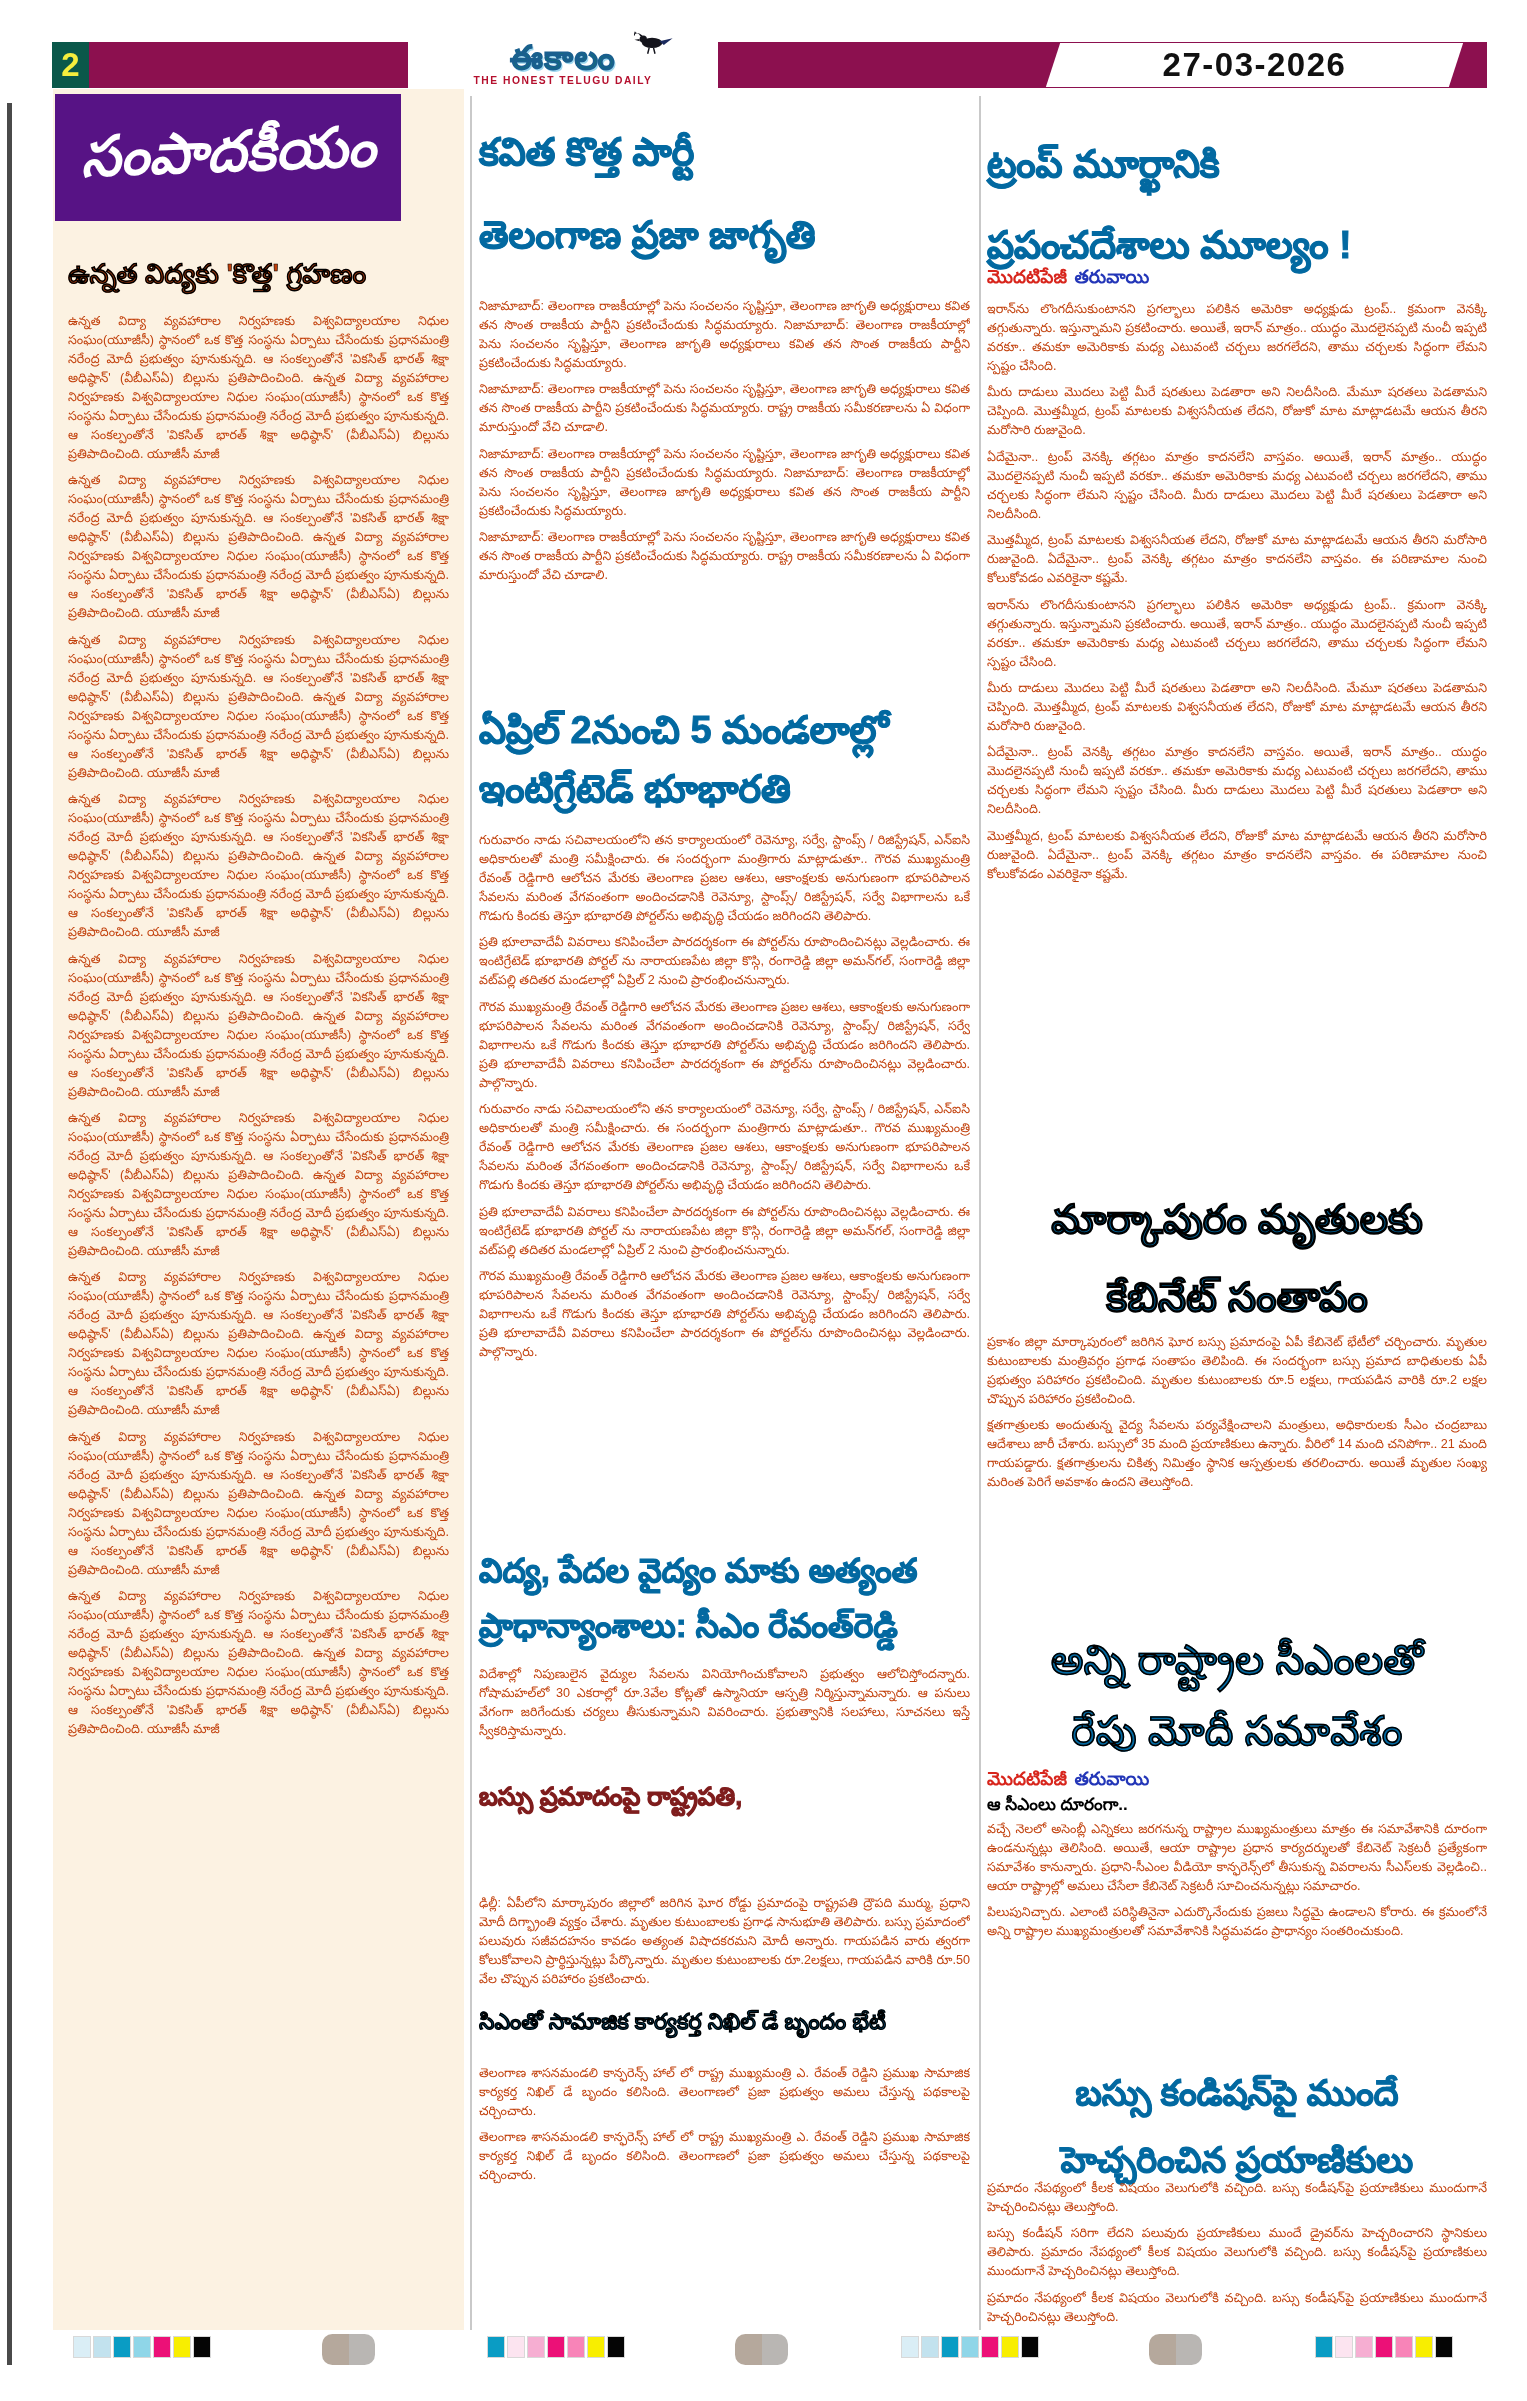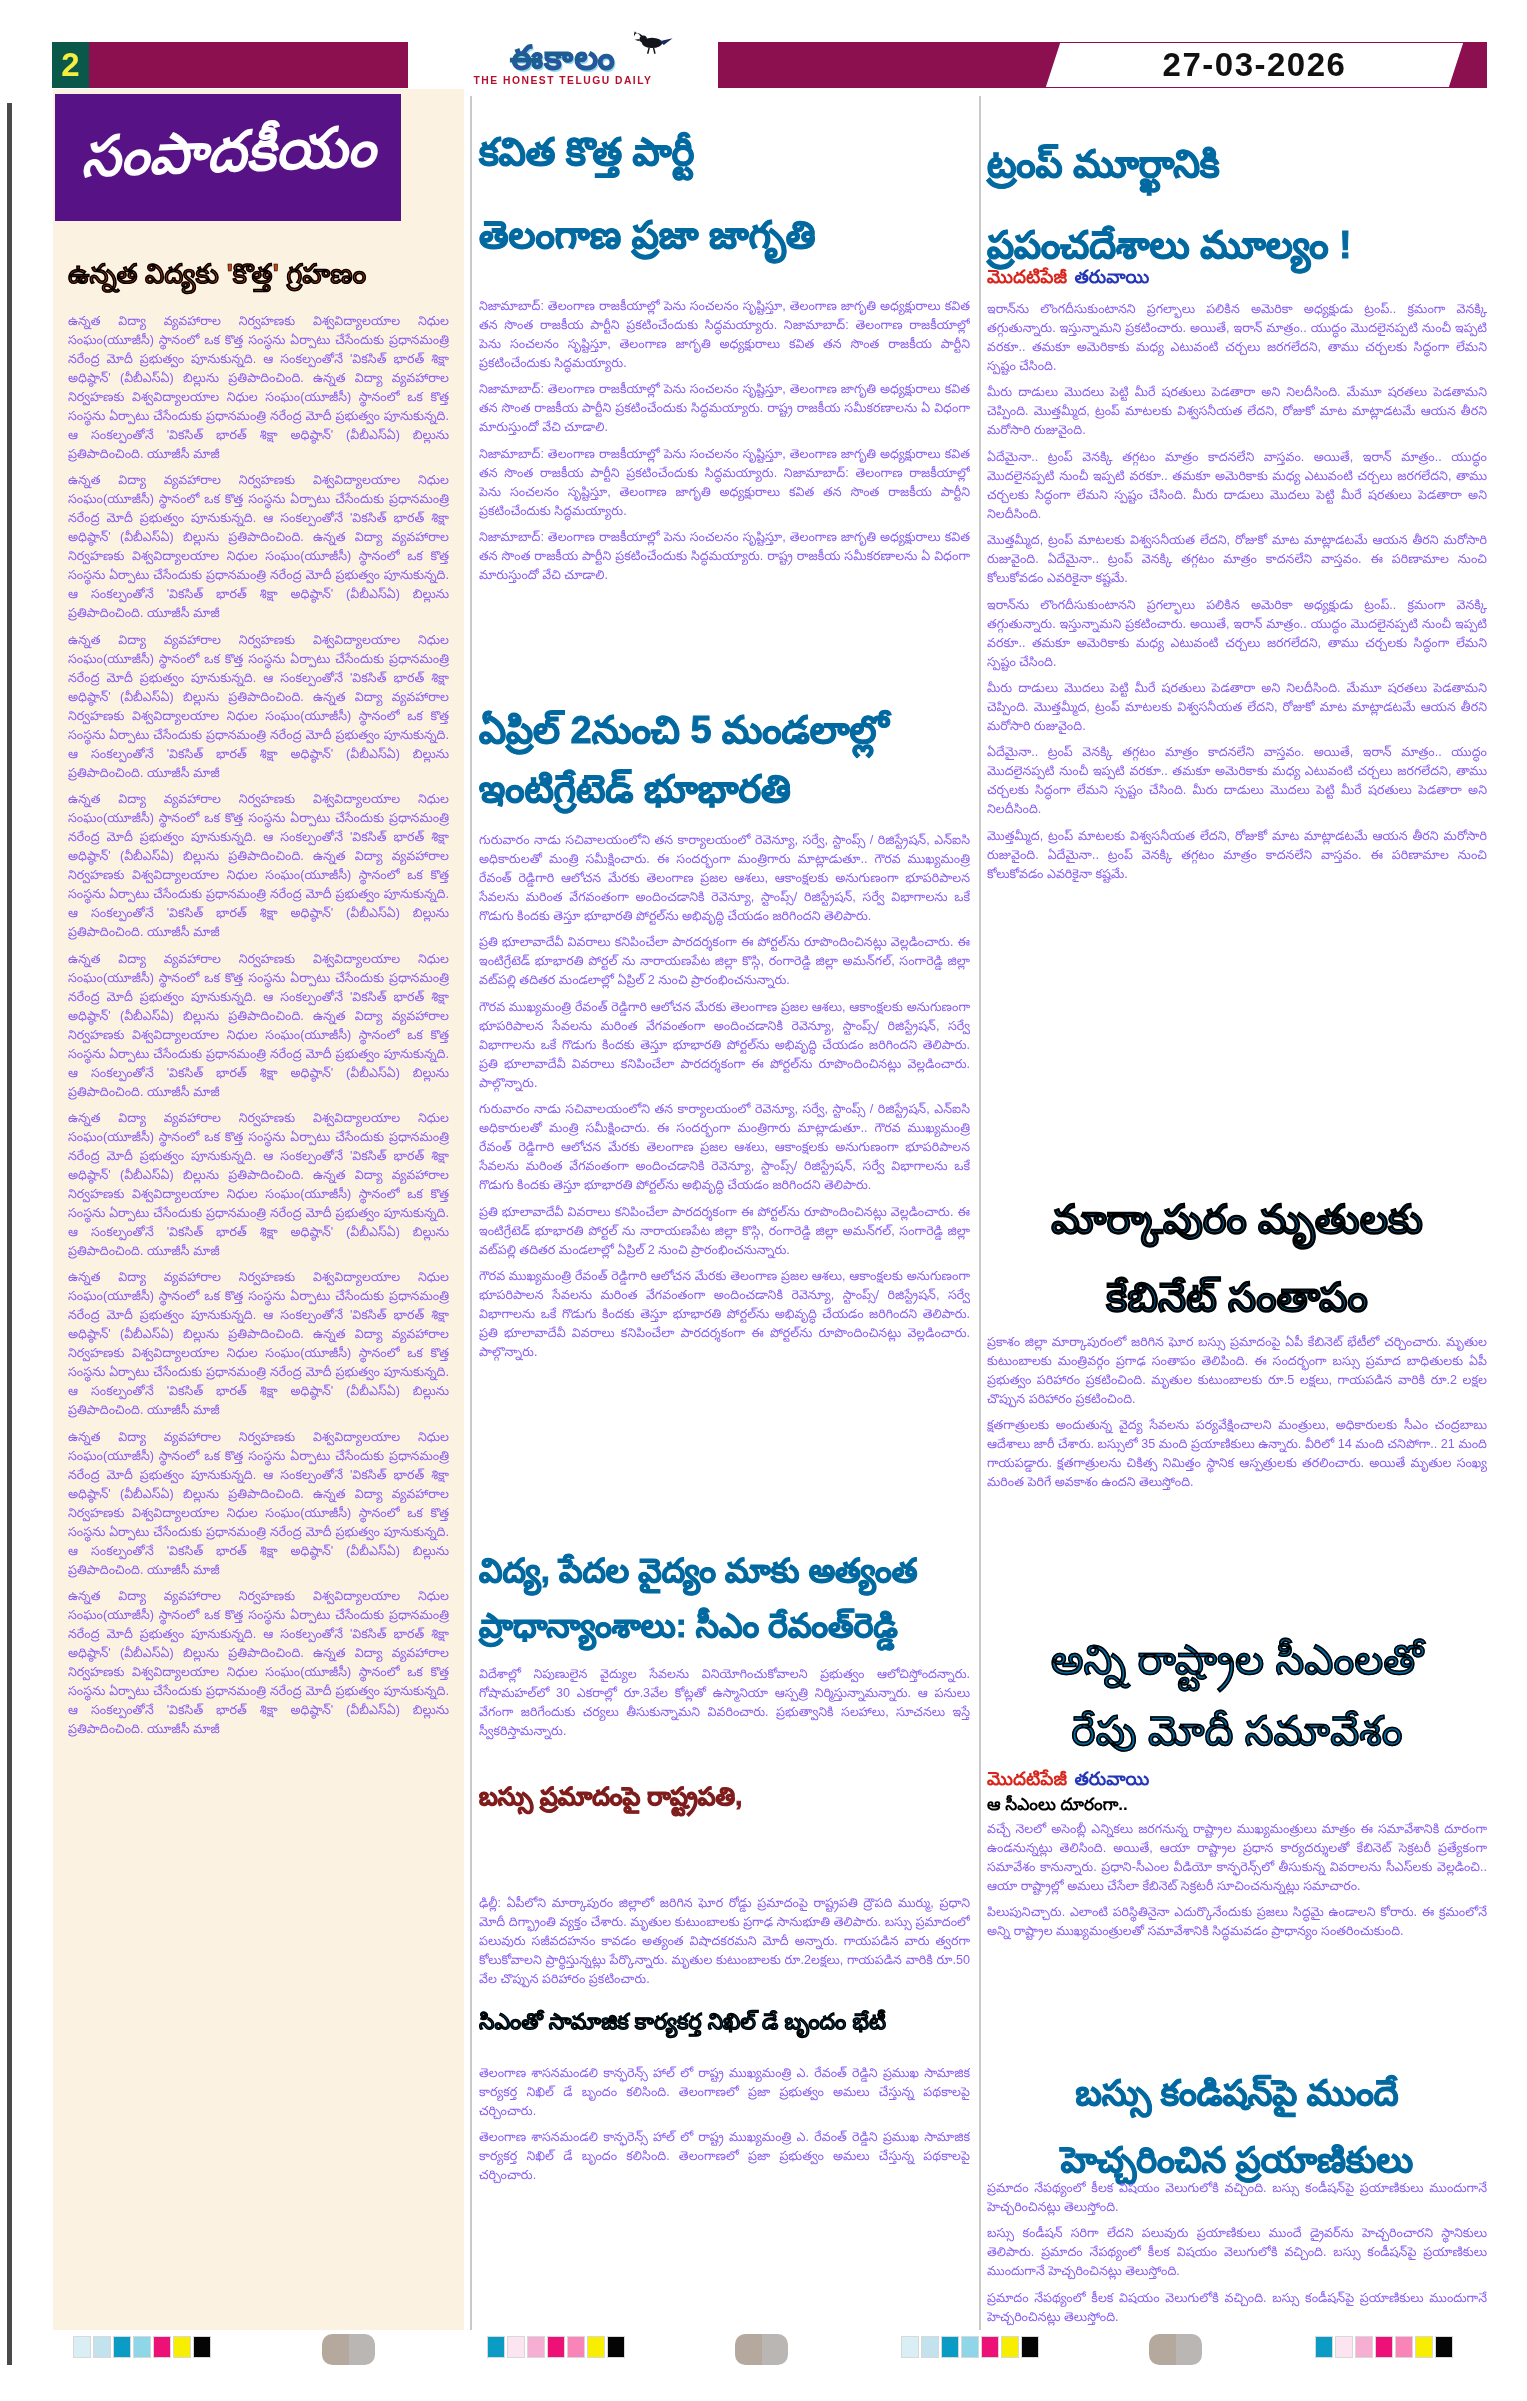--- a/index.html
+++ b/index.html
@@ -9,41 +9,41 @@
   }
   .abs{position:absolute;}
   
   #top-bar{left:52px;top:42px;width:1435px;height:46px;background:#8c104f;}
   #page-num-box{left:52px;top:42px;width:37px;height:46px;background:#0a584a;
     display:flex;align-items:center;justify-content:center;}
   #page-num-box span{color:#f5ee3d;font-size:33px;font-weight:bold;}
   #masthead{left:408px;top:35px;width:310px;height:56px;background:#ffffff;
     display:flex;flex-direction:column;align-items:center;justify-content:center;}
   #masthead-title{font-size:33px;line-height:34px;font-weight:bold;letter-spacing:1.5px;
-    color:#6d28d9;-webkit-text-stroke:1.1px #1a5f8f;text-shadow:1.5px 1.5px 0 #9fd8ef;}
+    color:#0f766e;-webkit-text-stroke:1.1px #1a5f8f;text-shadow:1.5px 1.5px 0 #9fd8ef;}
   #masthead-tagline{font-size:10.3px;font-weight:bold;letter-spacing:1.5px;color:#b5102e;}
   #crow{left:633px;top:31px;width:44px;height:25px;}
   #date-skew{left:1053px;top:43px;width:403px;height:44px;background:#ffffff;transform:skewX(-18deg);}
   #date-text{left:1053px;top:43px;width:403px;height:44px;display:flex;align-items:center;justify-content:center;
     font-size:33px;font-weight:900;letter-spacing:1.5px;color:#111;}
   
   #left-rule{left:7.4px;top:103px;width:4.4px;height:2262px;background:#4a4a4a;}
   .col-divider{top:96px;width:1.5px;height:2234px;background:#c9c9c9;}
   #divider-1{left:470px;} #divider-2{left:979px;}
   
   #edit-col{left:53px;top:89px;width:411px;height:2241px;background:#fcf2e2;}
   #edit-banner{left:55px;top:94px;width:346px;height:127px;background:#571385;
     display:flex;align-items:center;justify-content:center;}
   #edit-banner span{color:#ffffff;font-size:56px;font-weight:bold;font-style:italic;
     font-family:"DejaVu Serif",serif;transform:rotate(-2deg);}
   #edit-headline{left:68px;top:259px;width:381px;font-size:27px;font-weight:800;
     -webkit-text-stroke:0.6px #000;color:#c2410c;}
   #edit-body{left:68px;top:312px;width:381px;height:1999px;overflow:hidden;}
   
-  .copy p{margin:0 0 7.4px 0;text-align:justify;font-size:12.6px;line-height:19px;color:#8b5cf6;}
+  .copy p{margin:0 0 7.4px 0;text-align:justify;font-size:12.6px;line-height:19px;color:#c2410c;}
   .copy{overflow:hidden;}
   
   .hl .hl-line{display:block;color:#0369a1;font-weight:800;-webkit-text-stroke:0.9px currentColor;}
   #m0h{left:479px;top:111px;width:491px;} #m0h .hl-line{font-size:38px;line-height:83px;}
   #m0b{left:479px;top:297px;width:491px;height:371px;}
   #m1h{left:479px;top:701px;width:491px;} #m1h .hl-line{font-size:38px;line-height:59px;}
   #m1b{left:479px;top:819px;width:491px;height:704px;margin-top:12px;}
   #m2h{left:479px;top:1543px;width:491px;} #m2h .hl-line{font-size:33px;line-height:55px;}
   #m2b{left:479px;top:1665px;width:491px;height:95px;}
   #m3h{left:479px;top:1765px;width:491px;color:#c01a67;} 

